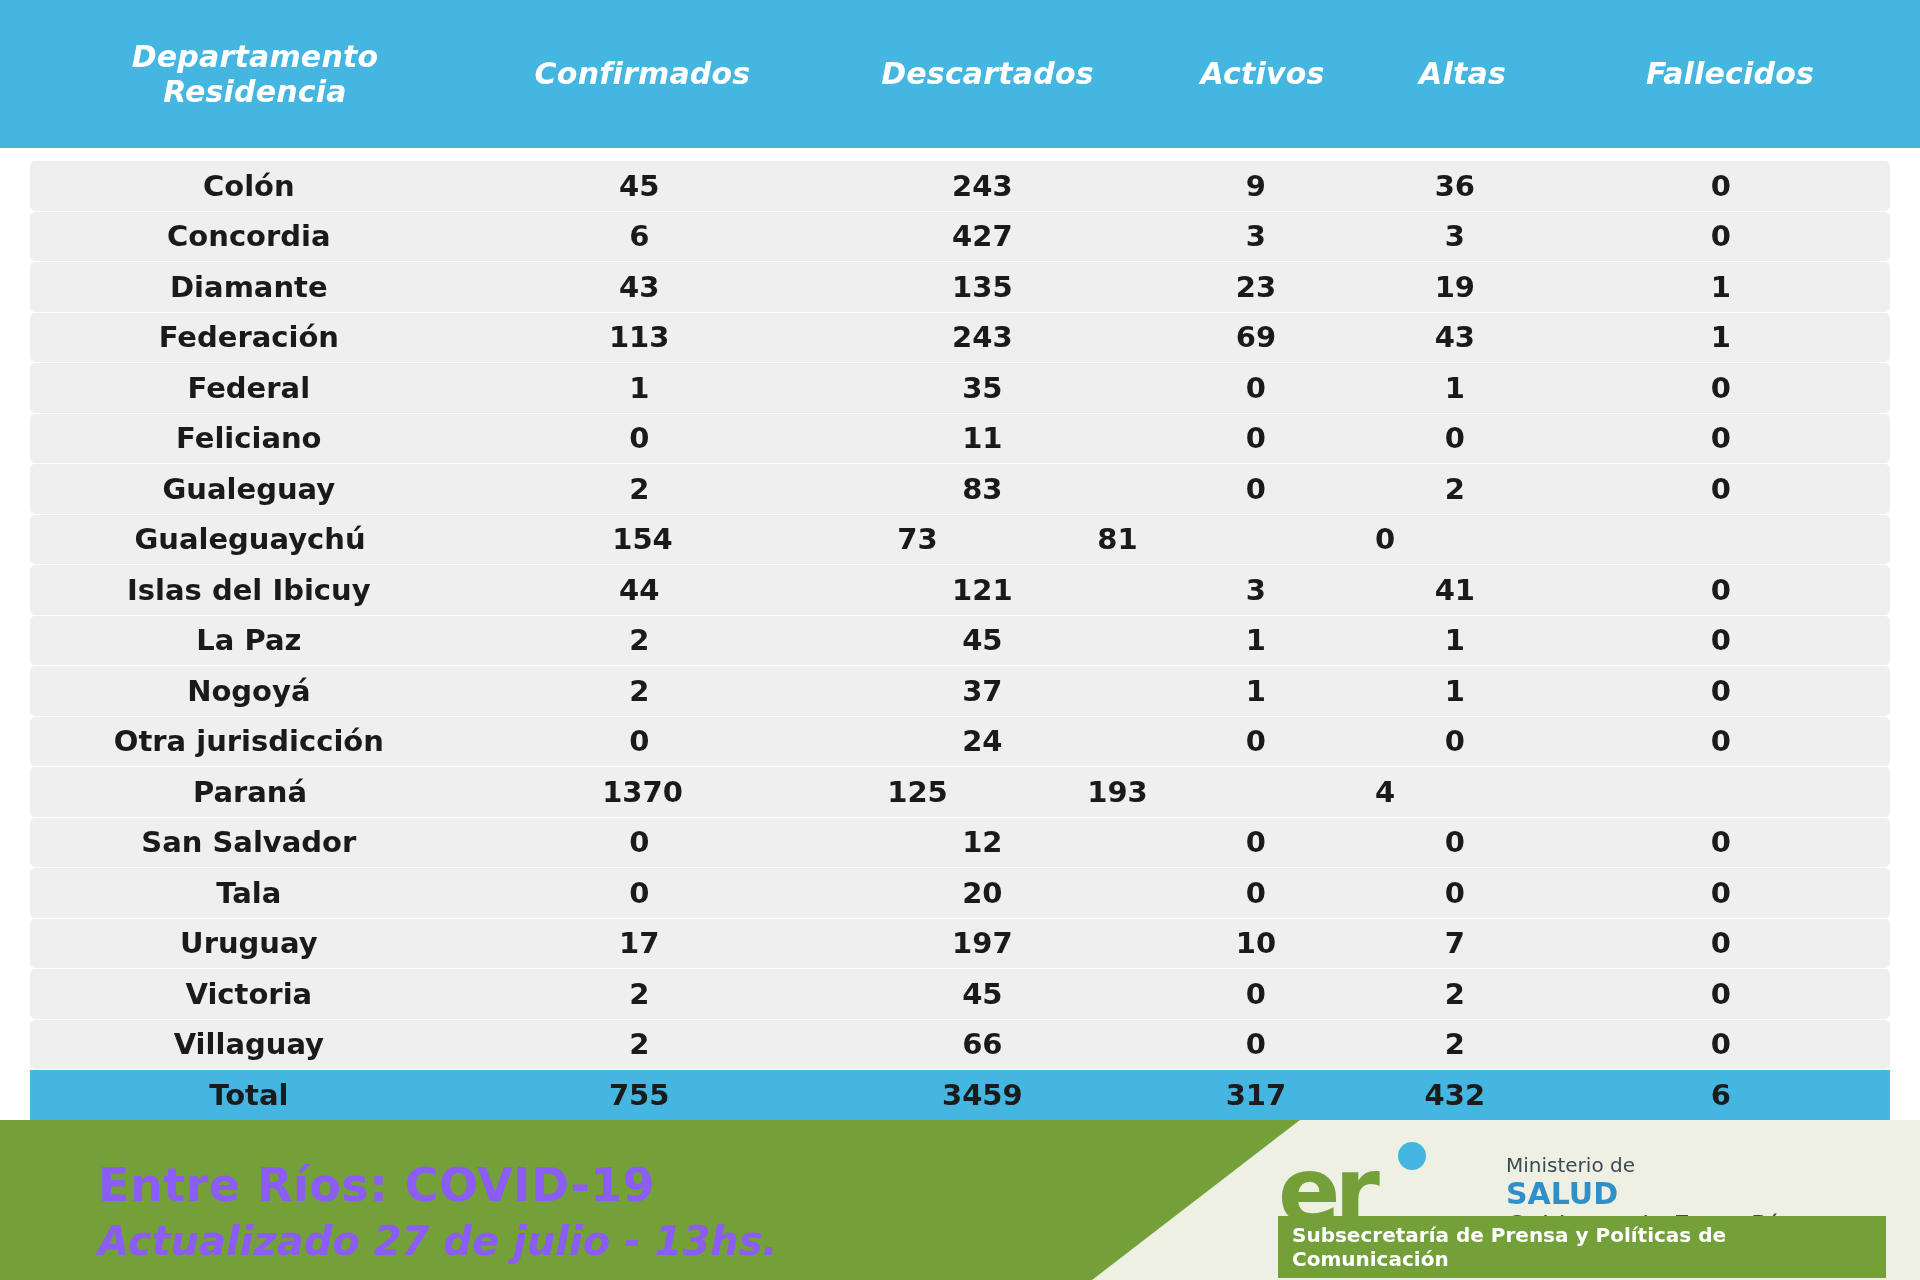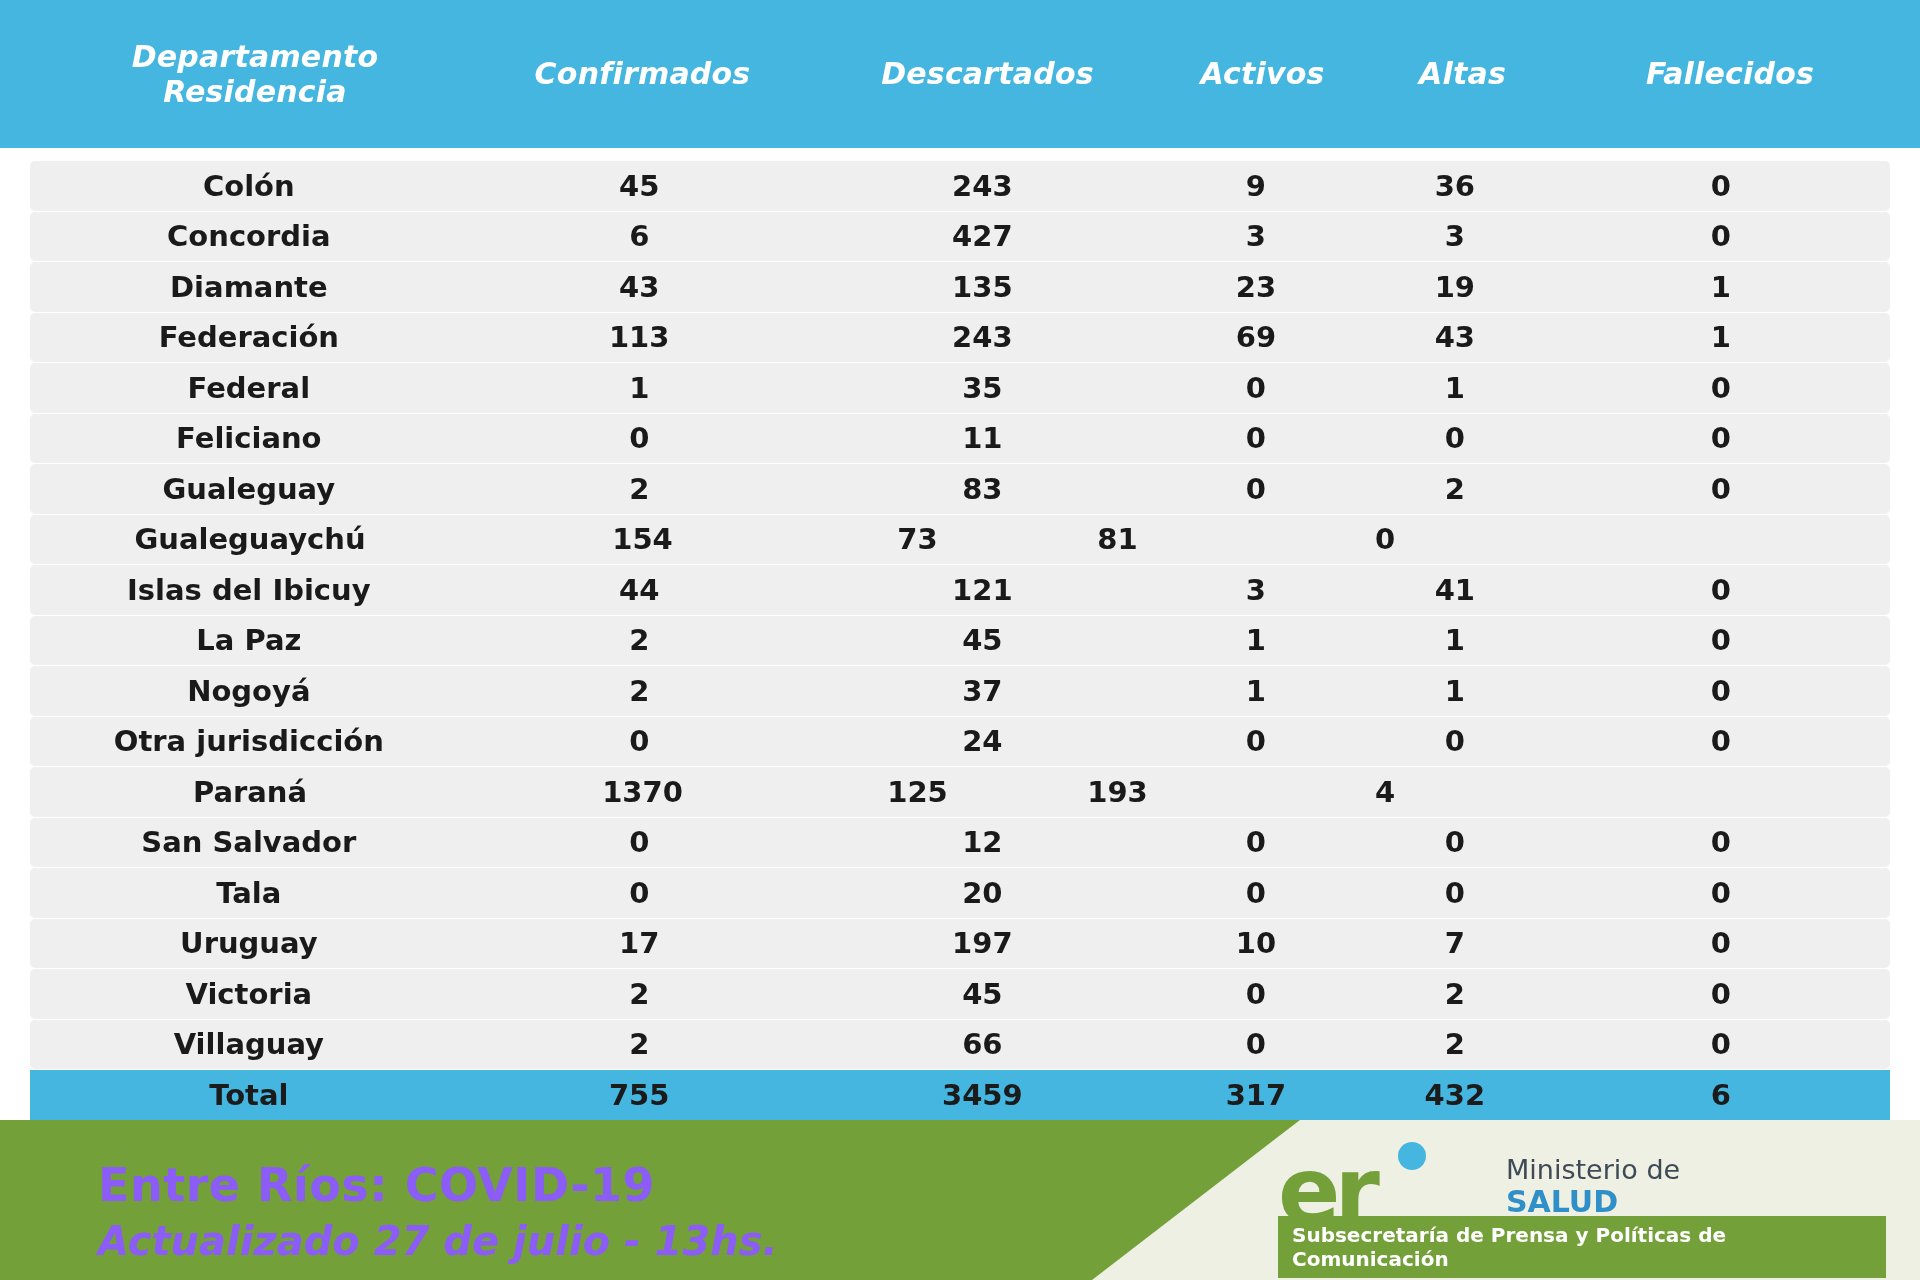--- a/index.html
+++ b/index.html
@@ -138,21 +138,21 @@
     width: 28px;
     height: 28px;
     border-radius: 50%;
     background: #45b6e0;
   }
   .min-block {
     position: absolute;
     left: 228px;
     top: 6px;
   }
-  .min-1 { font-size: 27px; color: #3e4a56; line-height: 1.15; }
+  .min-1 { font-size: 20px; color: #3e4a56; line-height: 1.15; }
   .min-2 { font-size: 30px; color: #2f8fc6; font-weight: bold; line-height: 1.1; }
   .min-3 { font-size: 26px; color: #3e4a56; line-height: 1.2; margin-top: 1px; }
   .subsec-bar {
     position: absolute;
     left: 0;
     bottom: 0;
     width: 608px;
     background: #74a03a;
     color: #ffffff;
     font-size: 20px;

